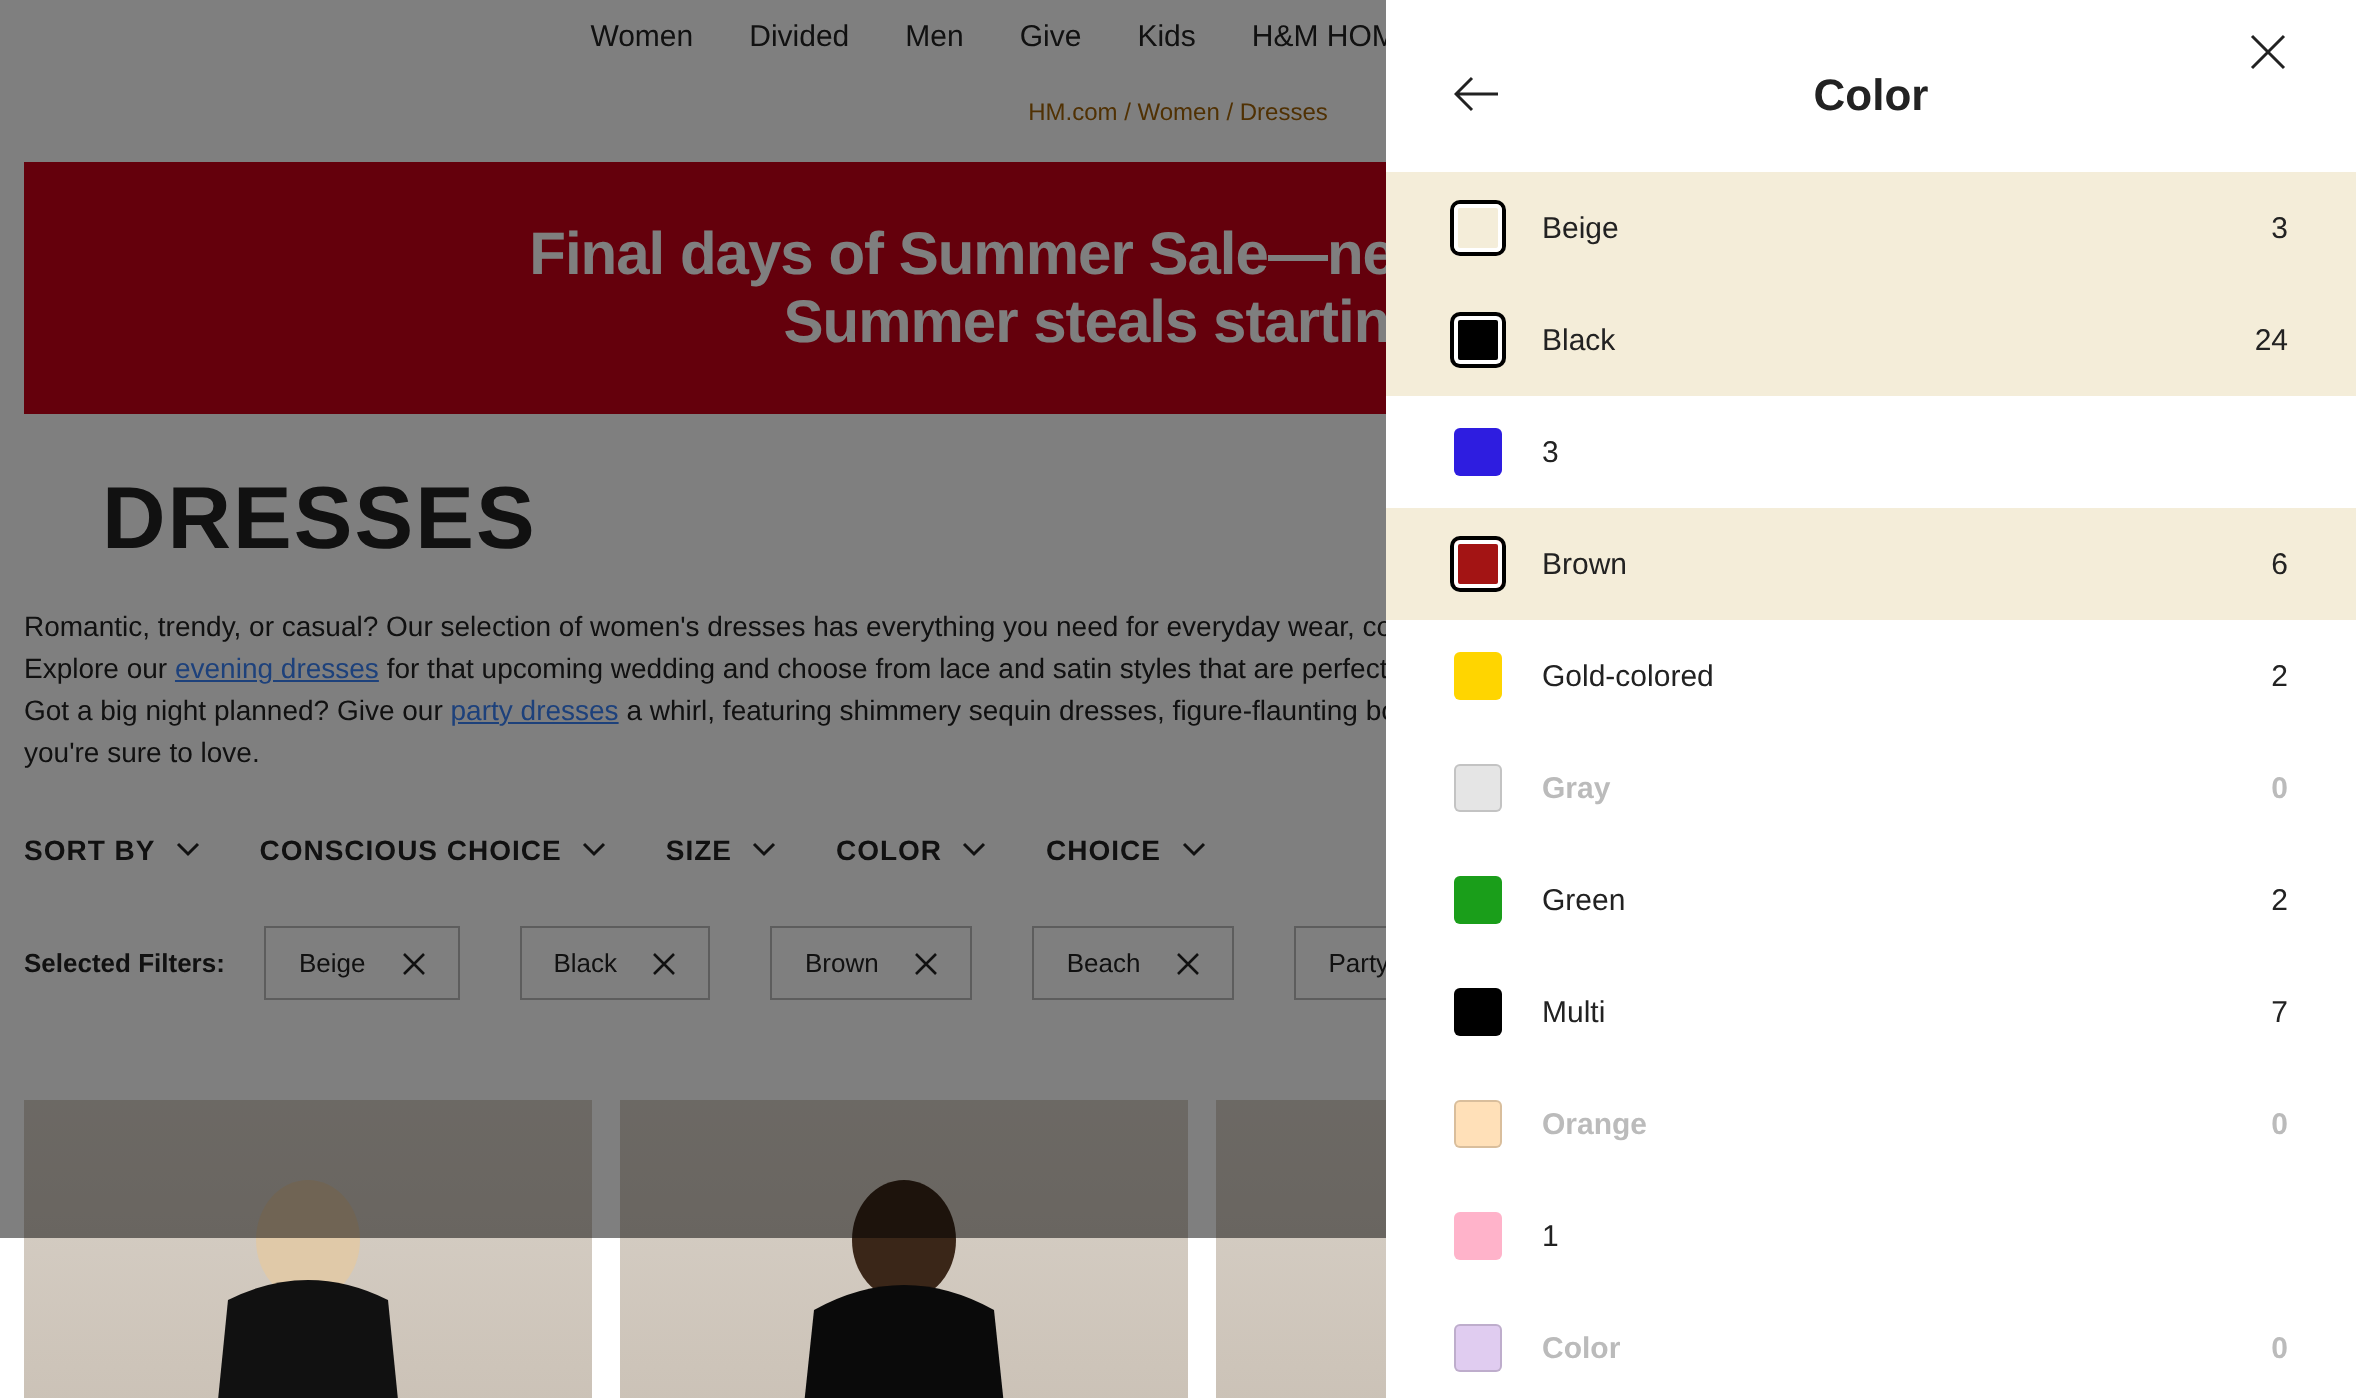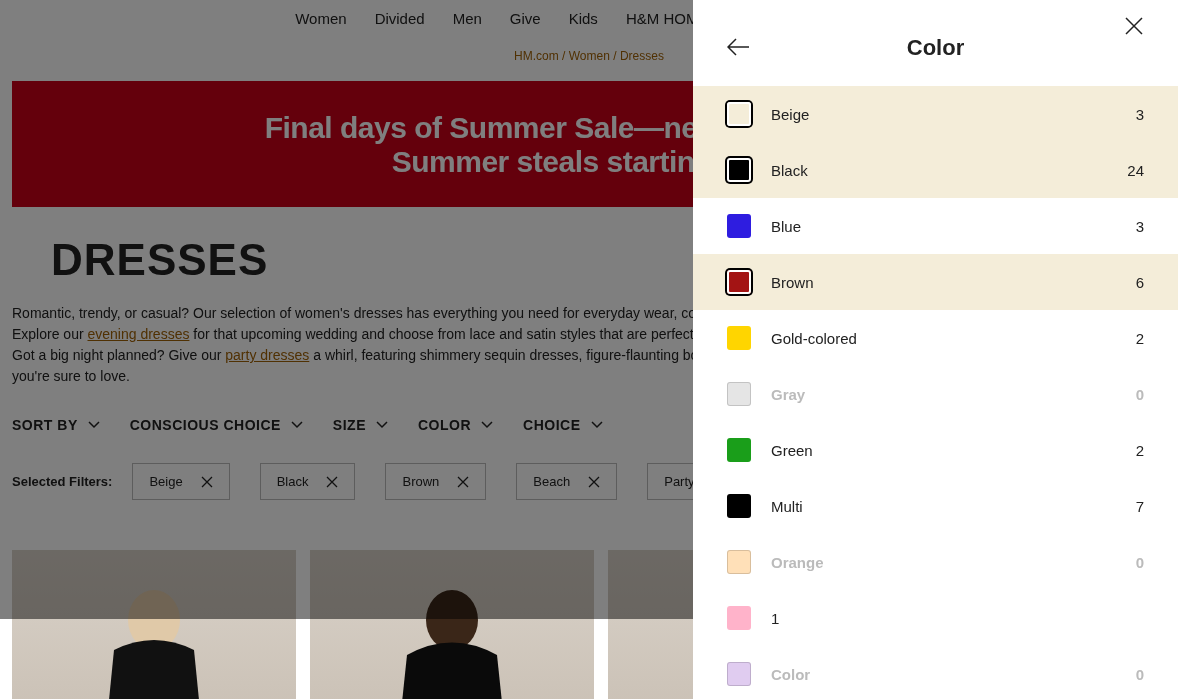--- a/index.html
+++ b/index.html
@@ -48,21 +48,21 @@
   margin-bottom: 18px;
   margin-left: 39px;
 }
 .desc {
   font-size: 14px;
   line-height: 1.5;
   color: #222;
   max-width: 900px;
   margin-bottom: 30px;
 }
-.desc a { color: #a16207; text-decoration: underline; }
+.desc a { color: #3b82f6; text-decoration: underline; }
 .filter-bar {
   display: flex;
   align-items: center;
   gap: 30px;
   font-size: 14px;
   font-weight: 700;
   letter-spacing: 0.5px;
   margin-bottom: 30px;
 }
 .filter-item { display: flex; align-items: center; gap: 10px; cursor: pointer; }
@@ -315,21 +315,20 @@
           <span class="color-name">Beige</span>
           <span class="color-count">3</span>
         </div>
         <div class="color-row selected">
           <div class="swatch bordered" style="background:#000000"></div>
           <span class="color-name">Black</span>
           <span class="color-count">24</span>
         </div>
         <div class="color-row">
           <div class="swatch" style="background:#2e1de0"></div>
-          <span class="color-name">Blue</span>
           <span class="color-count">3</span>
         </div>
         <div class="color-row selected">
           <div class="swatch bordered" style="background:#a31414"></div>
           <span class="color-name">Brown</span>
           <span class="color-count">6</span>
         </div>
         <div class="color-row">
           <div class="swatch" style="background:#ffd500"></div>
           <span class="color-name">Gold-colored</span>

